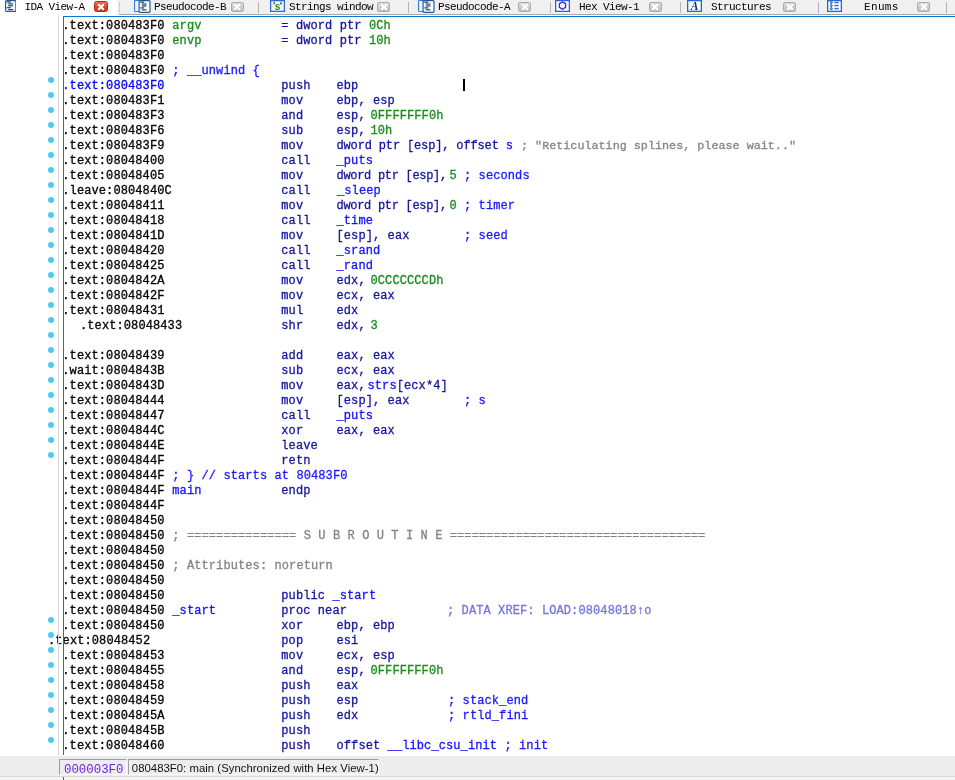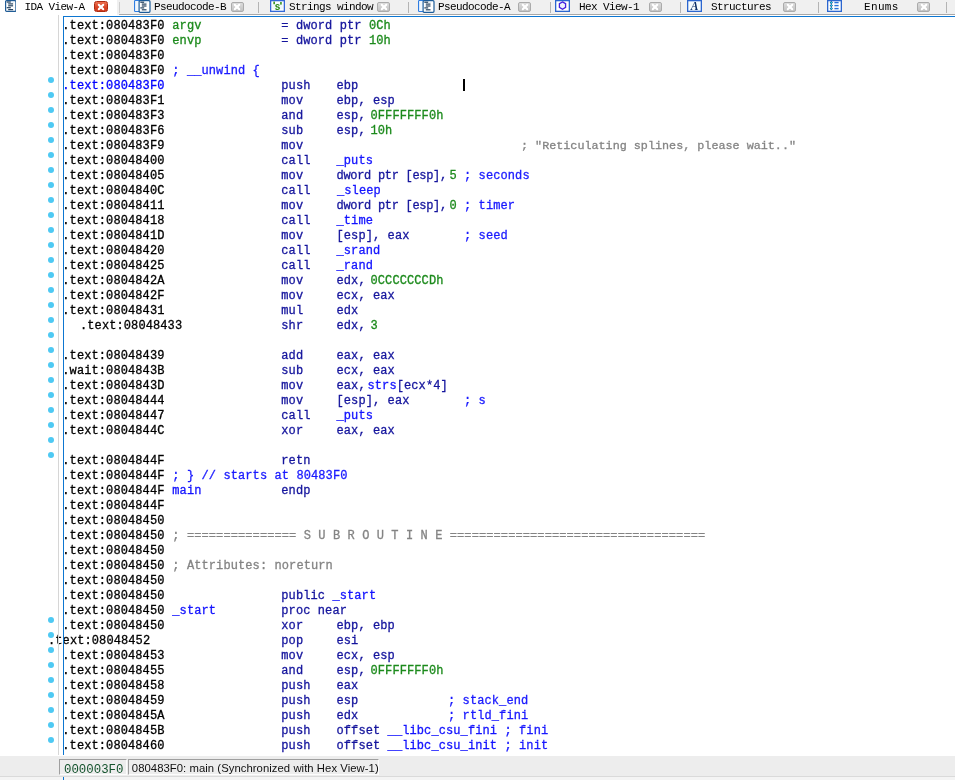--- a/index.html
+++ b/index.html
@@ -41,71 +41,72 @@
 .gs{color:#848484;font-size:11.75px;letter-spacing:0}
 .gc{color:#848484}
 .px{color:#7575dc}
 #cursor{position:absolute;left:463.3px;top:63.8px;width:2.2px;height:12.6px;background:#000;}
 
 #statusbar{position:absolute;left:0;top:755.5px;width:955px;height:20.5px;background:#ededed;}
 #statusbar .cell{position:absolute;top:3.5px;height:16px;border-top:1px solid #9f9f9f;
  border-left:1px solid #9f9f9f;border-right:1px solid #fdfdfd;border-bottom:1px solid #fdfdfd;}
 #sb1{left:58.7px;width:68px;}
 #sb2{left:128.3px;width:250.7px;}
-.st1{position:absolute;left:5.3px;top:1px;font:12.4px "Liberation Mono",monospace;color:#14532d;line-height:13px;white-space:pre}
+.st1{position:absolute;left:5.3px;top:1px;font:12.4px "Liberation Mono",monospace;color:#6d28d9;line-height:13px;white-space:pre}
 .st2{position:absolute;left:3.5px;top:1.5px;font:11.3px "Liberation Sans",sans-serif;color:#111;line-height:13px;white-space:pre;letter-spacing:0.05px}
 #botline{position:absolute;left:0;top:776.3px;width:955px;height:3.7px;background:#f4f4f4;border-top:1px solid #dadada}
 </style></head><body>
 <div id="content">
 <div class="ln" style="top:2.5px"><span class="a" style="left:62.3px">.text:080483F0</span><span class="n" style="left:172.3px">argv</span><span class="m" style="left:281.3px">= dword ptr <i class="g">0Ch</i></span></div>
 <div class="ln" style="top:17.5px"><span class="a" style="left:62.3px">.text:080483F0</span><span class="n" style="left:172.3px">envp</span><span class="m" style="left:281.3px">= dword ptr <i class="g">10h</i></span></div>
 <div class="ln" style="top:32.5px"><span class="a" style="left:62.3px">.text:080483F0</span></div>
 <div class="ln" style="top:47.5px"><span class="a" style="left:62.3px">.text:080483F0</span><span class="cb" style="left:172.3px">; __unwind {</span></div>
 <div class="ln" style="top:62.5px"><span class="ab" style="left:62.3px">.text:080483F0</span><span class="m" style="left:281.3px">push</span><span class="o" style="left:336.5px">ebp</span></div>
 <div class="ln" style="top:77.5px"><span class="a" style="left:62.3px">.text:080483F1</span><span class="m" style="left:281.3px">mov</span><span class="o" style="left:336.5px">ebp, esp</span></div>
 <div class="ln" style="top:92.5px"><span class="a" style="left:62.3px">.text:080483F3</span><span class="m" style="left:281.3px">and</span><span class="o" style="left:336.5px">esp,</span><span class="g" style="left:370.5px">0FFFFFFF0h</span></div>
 <div class="ln" style="top:107.5px"><span class="a" style="left:62.3px">.text:080483F6</span><span class="m" style="left:281.3px">sub</span><span class="o" style="left:336.5px">esp,</span><span class="g" style="left:370.5px">10h</span></div>
-<div class="ln" style="top:122.5px"><span class="a" style="left:62.3px">.text:080483F9</span><span class="m" style="left:281.3px">mov</span><span class="gs" style="left:521.0px">; "Reticulating splines, please wait.."</span></div>
+<div class="ln" style="top:122.5px"><span class="a" style="left:62.3px">.text:080483F9</span><span class="m" style="left:281.3px">mov</span><span class="osq9" style="left:336.5px">dword ptr [esp], offset <i class="b">s</i></span><span class="gs" style="left:521.0px">; "Reticulating splines, please wait.."</span></div>
 <div class="ln" style="top:137.5px"><span class="a" style="left:62.3px">.text:08048400</span><span class="m" style="left:281.3px">call</span><span class="o" style="left:336.5px"><i class="b">_puts</i></span></div>
 <div class="ln" style="top:152.5px"><span class="a" style="left:62.3px">.text:08048405</span><span class="m" style="left:281.3px">mov</span><span class="osq" style="left:336.5px">dword ptr [esp],</span><span class="g" style="left:449.6px">5</span><span class="cb" style="left:464.0px">; seconds</span></div>
-<div class="ln" style="top:167.5px"><span class="a" style="left:62.3px">.text:0804840C</span><span class="m" style="left:281.3px">call</span><span class="o" style="left:337px"><i class="b">_sleep</i></span></div>
+<div class="ln" style="top:167.5px"><span class="a" style="left:62.3px">.leave:0804840C</span><span class="m" style="left:281.3px">call</span><span class="o" style="left:337px"><i class="b">_sleep</i></span></div>
 <div class="ln" style="top:182.5px"><span class="a" style="left:62.3px">.text:08048411</span><span class="m" style="left:281.3px">mov</span><span class="osq" style="left:336.5px">dword ptr [esp],</span><span class="g" style="left:449.6px">0</span><span class="cb" style="left:464.0px">; timer</span></div>
 <div class="ln" style="top:197.5px"><span class="a" style="left:62.3px">.text:08048418</span><span class="m" style="left:281.3px">call</span><span class="o" style="left:336.5px"><i class="b">_time</i></span></div>
 <div class="ln" style="top:212.5px"><span class="a" style="left:62.3px">.text:0804841D</span><span class="m" style="left:281.3px">mov</span><span class="o" style="left:336.5px">[esp], eax</span><span class="cb" style="left:464.0px">; seed</span></div>
 <div class="ln" style="top:227.5px"><span class="a" style="left:62.3px">.text:08048420</span><span class="m" style="left:281.3px">call</span><span class="o" style="left:336.5px"><i class="b">_srand</i></span></div>
 <div class="ln" style="top:242.5px"><span class="a" style="left:62.3px">.text:08048425</span><span class="m" style="left:281.3px">call</span><span class="o" style="left:336.5px"><i class="b">_rand</i></span></div>
 <div class="ln" style="top:257.5px"><span class="a" style="left:62.3px">.text:0804842A</span><span class="m" style="left:281.3px">mov</span><span class="o" style="left:336.5px">edx,</span><span class="g" style="left:370.5px">0CCCCCCCDh</span></div>
 <div class="ln" style="top:272.5px"><span class="a" style="left:62.3px">.text:0804842F</span><span class="m" style="left:281.3px">mov</span><span class="o" style="left:336.5px">ecx, eax</span></div>
 <div class="ln" style="top:287.5px"><span class="a" style="left:62.3px">.text:08048431</span><span class="m" style="left:281.3px">mul</span><span class="o" style="left:336.5px">edx</span></div>
 <div class="ln" style="top:302.5px"><span class="a" style="left:80px">.text:08048433</span><span class="m" style="left:281.3px">shr</span><span class="o" style="left:336.5px">edx,</span><span class="g" style="left:370.5px">3</span></div>
 <div class="ln" style="top:332.5px"><span class="a" style="left:62.3px">.text:08048439</span><span class="m" style="left:281.3px">add</span><span class="o" style="left:336.5px">eax, eax</span></div>
 <div class="ln" style="top:347.5px"><span class="a" style="left:62.3px">.wait:0804843B</span><span class="m" style="left:281.3px">sub</span><span class="o" style="left:336.5px">ecx, eax</span></div>
 <div class="ln" style="top:362.5px"><span class="a" style="left:62.3px">.text:0804843D</span><span class="m" style="left:281.3px">mov</span><span class="o" style="left:336.5px">eax,</span><span class="o" style="left:367.5px"><i class="b">strs</i>[ecx*4]</span></div>
 <div class="ln" style="top:377.5px"><span class="a" style="left:62.3px">.text:08048444</span><span class="m" style="left:281.3px">mov</span><span class="o" style="left:336.5px">[esp], eax</span><span class="cb" style="left:464.0px">; s</span></div>
 <div class="ln" style="top:392.5px"><span class="a" style="left:62.3px">.text:08048447</span><span class="m" style="left:281.3px">call</span><span class="o" style="left:336.5px"><i class="b">_puts</i></span></div>
 <div class="ln" style="top:407.5px"><span class="a" style="left:62.3px">.text:0804844C</span><span class="m" style="left:281.3px">xor</span><span class="o" style="left:336.5px">eax, eax</span></div>
+<div class="ln" style="top:422.5px"><span class="a" style="left:62.3px">.text:0804844E</span><span class="m" style="left:281.3px">leave</span></div>
 <div class="ln" style="top:437.5px"><span class="a" style="left:62.3px">.text:0804844F</span><span class="m" style="left:281.3px">retn</span></div>
 <div class="ln" style="top:452.5px"><span class="a" style="left:62.3px">.text:0804844F</span><span class="cb" style="left:172.3px">; } // starts at 80483F0</span></div>
 <div class="ln" style="top:467.5px"><span class="a" style="left:62.3px">.text:0804844F</span><span class="n2" style="left:172.3px">main</span><span class="m" style="left:281.3px">endp</span></div>
 <div class="ln" style="top:482.5px"><span class="a" style="left:62.3px">.text:0804844F</span></div>
 <div class="ln" style="top:497.5px"><span class="a" style="left:62.3px">.text:08048450</span></div>
 <div class="ln" style="top:512.5px"><span class="a" style="left:62.3px">.text:08048450</span><span class="gc" style="left:172.3px">; =============== S U B R O U T I N E ===================================</span></div>
 <div class="ln" style="top:527.5px"><span class="a" style="left:62.3px">.text:08048450</span></div>
 <div class="ln" style="top:542.5px"><span class="a" style="left:62.3px">.text:08048450</span><span class="gc" style="left:172.3px">; Attributes: noreturn</span></div>
 <div class="ln" style="top:557.5px"><span class="a" style="left:62.3px">.text:08048450</span></div>
 <div class="ln" style="top:572.5px"><span class="a" style="left:62.3px">.text:08048450</span><span class="m" style="left:281.3px">public <i class="b">_start</i></span></div>
-<div class="ln" style="top:587.5px"><span class="a" style="left:62.3px">.text:08048450</span><span class="n2" style="left:172.3px">_start</span><span class="m" style="left:281.3px">proc near</span></div>
+<div class="ln" style="top:587.5px"><span class="a" style="left:62.3px">.text:08048450</span><span class="n2" style="left:172.3px">_start</span><span class="m" style="left:281.3px">proc near</span><span class="px" style="left:447.0px">; DATA XREF: LOAD:08048018↑o</span></div>
 <div class="ln" style="top:602.5px"><span class="a" style="left:62.3px">.text:08048450</span><span class="m" style="left:281.3px">xor</span><span class="o" style="left:336.5px">ebp, ebp</span></div>
 <div class="ln" style="top:617.5px"><span class="a" style="left:48px">.text:08048452</span><span class="m" style="left:281.3px">pop</span><span class="o" style="left:336.5px">esi</span></div>
 <div class="ln" style="top:632.5px"><span class="a" style="left:62.3px">.text:08048453</span><span class="m" style="left:281.3px">mov</span><span class="o" style="left:336.5px">ecx, esp</span></div>
 <div class="ln" style="top:647.5px"><span class="a" style="left:62.3px">.text:08048455</span><span class="m" style="left:281.3px">and</span><span class="o" style="left:336.5px">esp,</span><span class="g" style="left:370.5px">0FFFFFFF0h</span></div>
 <div class="ln" style="top:662.5px"><span class="a" style="left:62.3px">.text:08048458</span><span class="m" style="left:281.3px">push</span><span class="o" style="left:336.5px">eax</span></div>
 <div class="ln" style="top:677.5px"><span class="a" style="left:62.3px">.text:08048459</span><span class="m" style="left:281.3px">push</span><span class="o" style="left:336.5px">esp</span><span class="cb" style="left:448.0px">; stack_end</span></div>
 <div class="ln" style="top:692.5px"><span class="a" style="left:62.3px">.text:0804845A</span><span class="m" style="left:281.3px">push</span><span class="o" style="left:336.5px">edx</span><span class="cb" style="left:448.0px">; rtld_fini</span></div>
-<div class="ln" style="top:707.5px"><span class="a" style="left:62.3px">.text:0804845B</span><span class="m" style="left:281.3px">push</span><span class="o" style="left:336.5px">offset <i class="b">__libc_csu_fini</i> <i class="cbl">; fini</i></span></div>
+<div class="ln" style="top:707.5px"><span class="a" style="left:62.3px">.text:0804845B</span><span class="m" style="left:281.3px">push</span></div>
 <div class="ln" style="top:722.5px"><span class="a" style="left:62.3px">.text:08048460</span><span class="m" style="left:281.3px">push</span><span class="o" style="left:336.5px">offset <i class="b">__libc_csu_init</i> <i class="cbl">; init</i></span></div>
 <div class="dot" style="top:62.0px"></div>
 <div class="dot" style="top:77.0px"></div>
 <div class="dot" style="top:92.0px"></div>
 <div class="dot" style="top:107.0px"></div>
 <div class="dot" style="top:122.0px"></div>
 <div class="dot" style="top:137.0px"></div>
 <div class="dot" style="top:152.0px"></div>
 <div class="dot" style="top:167.0px"></div>
 <div class="dot" style="top:182.0px"></div>

